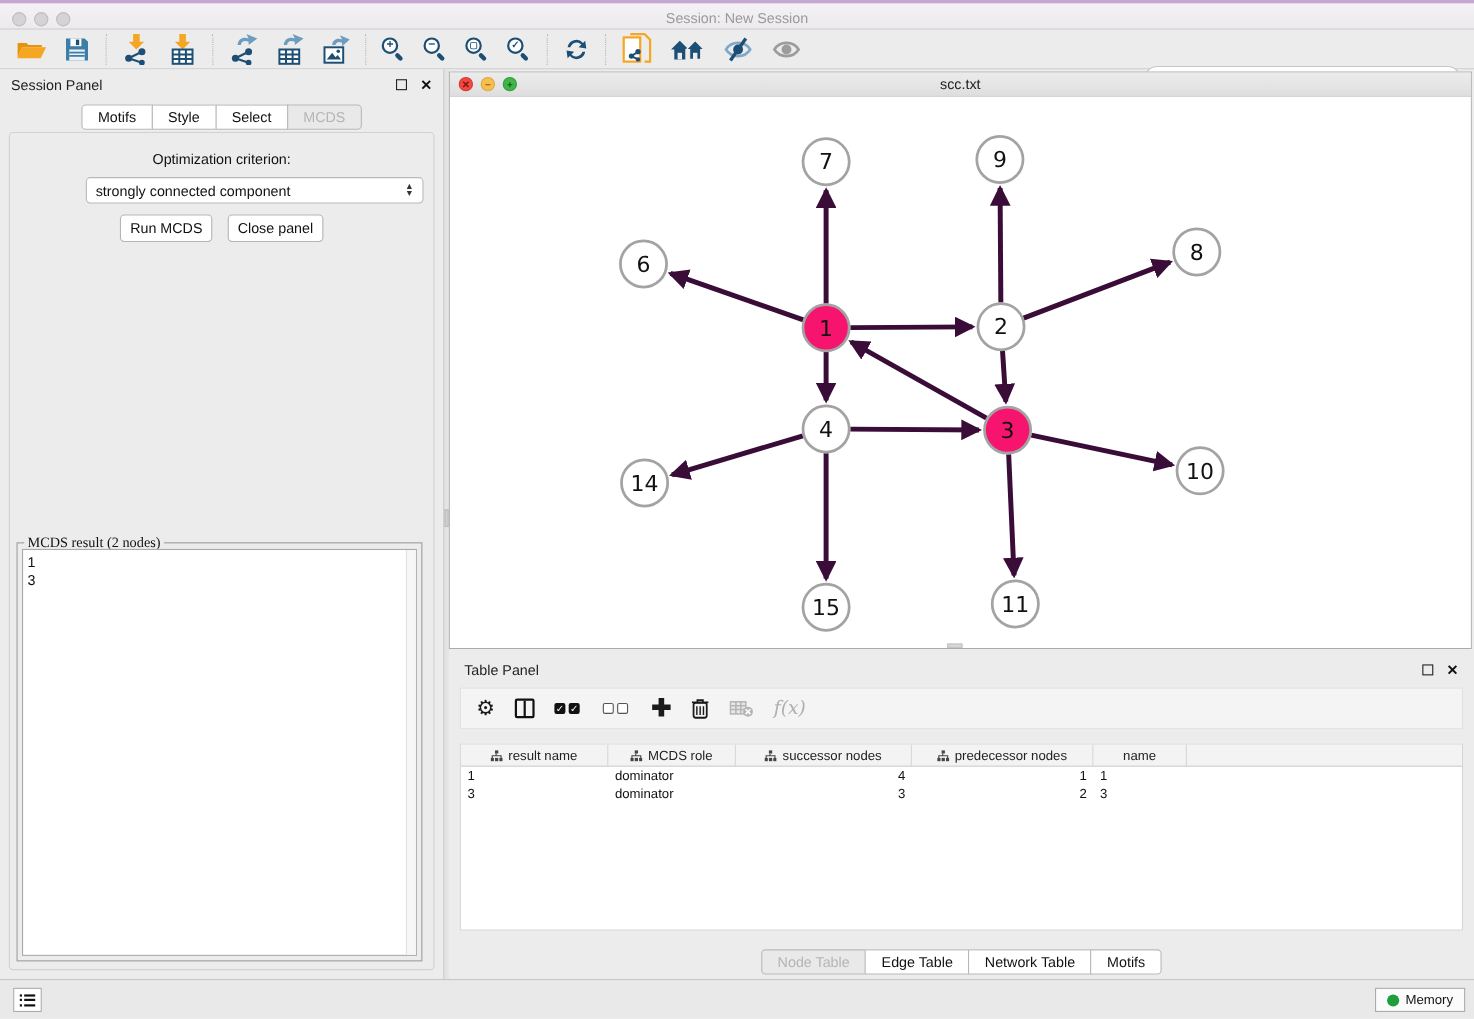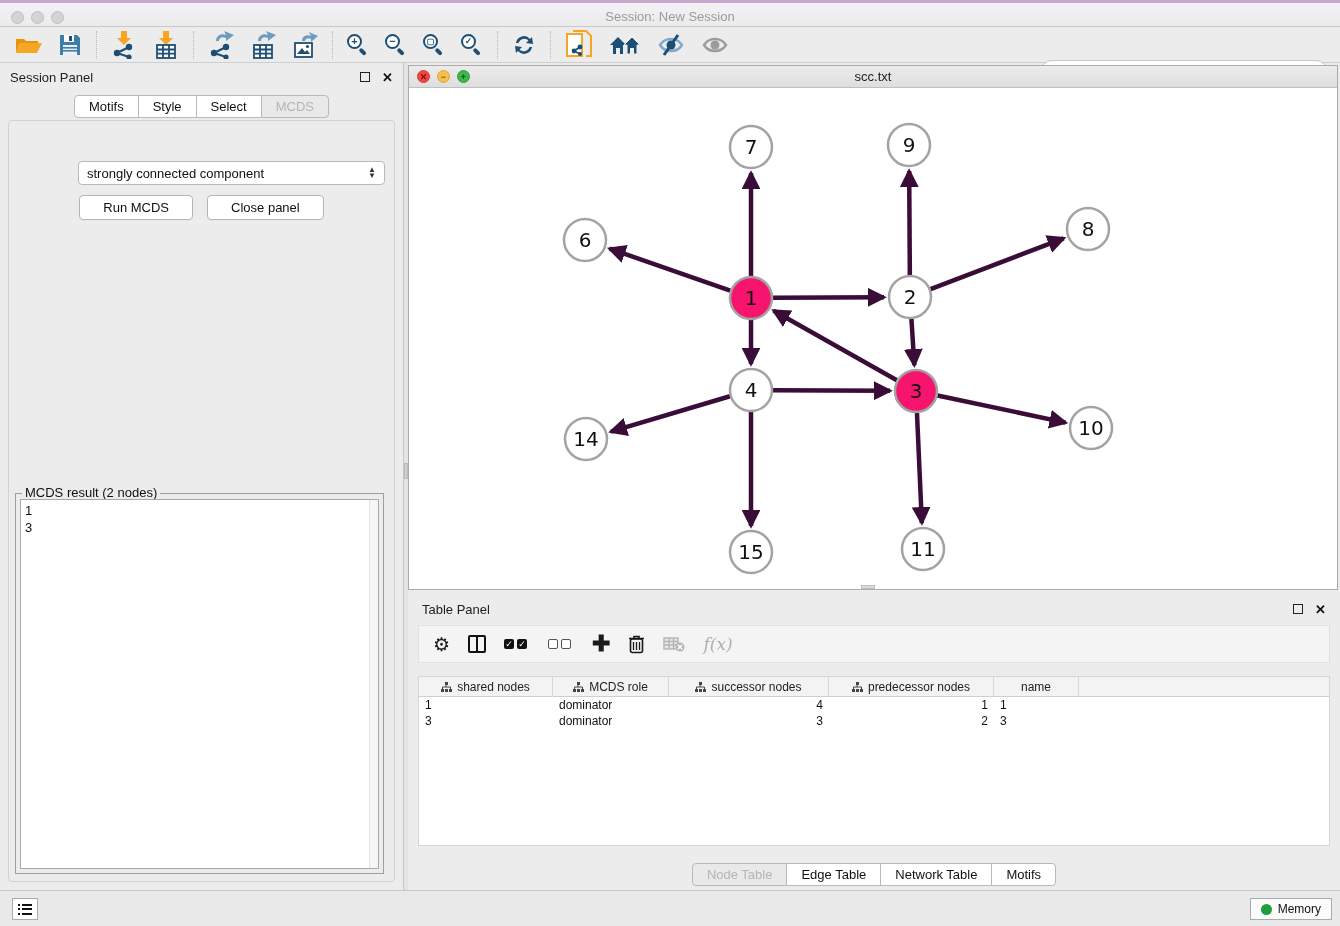--- a/index.html
+++ b/index.html
@@ -43,25 +43,25 @@
   .tab:last-child { border-radius:0 4px 4px 0; }
   .tab.disabled { background:#E9E9E9; color:#B5B5B5; }
 
   #cp-body { position:absolute; left:8px; top:57px; width:387px; height:762px; background:#ECECEC;
     border:1px solid #D2D2D2; border-radius:4px; }
   #opt-label { margin-top:16px; text-align:center; font-size:13px; color:#111; }
   #opt-select { position:absolute; left:37px; top:40px; width:307px; height:24px; background:#fff;
     border:1px solid #B9B9B9; border-radius:4px; font-size:13px; color:#111; display:flex; align-items:center; padding:0 8px;margin-left:32px; }
   #opt-select .stepper { margin-left:auto; display:flex; flex-direction:column; line-height:6px; font-size:8px; color:#333; }
   .cp-buttons { position:absolute; left:0; top:74px; width:100%; display:flex; justify-content:center; gap:14px; }
-  .push-btn { background:#fff; border:1px solid #B5B5B5; border-radius:4px; padding:4px 23px; font-size:13px; color:#111; }
+  .push-btn { background:#fff; border:1px solid #B5B5B5; border-radius:4px; padding:4px 8px; font-size:13px; color:#111; }
 
   #mcds-result { position:absolute; left:6px; top:372px; width:369px; height:381px;
     border:1px solid #9E9E9E; background:#ECECEC; }
-  #mcds-legend { position:absolute; left:6px; top:-9px; background:#ECECEC; padding:0 3px; font-size:13px; color:#111; }
+  #mcds-legend { position:absolute; left:6px; top:-9px; background:#ECECEC; padding:0 3px; font-size:13px; color:#111;font-family:Liberation Serif, serif; }
   #mcds-text { position:absolute; left:4px; top:5px; right:4px; bottom:4px; background:#fff; border:1px solid #A9A9A9;
     font-size:13px; color:#111; padding:2px 4px; line-height:17px; white-space:pre-line; }
   #mcds-scroll { position:absolute; right:5px; top:6px; width:9px; bottom:5px; background:#F6F6F6; border-left:1px solid #E2E2E2; }
 
   
   #net-window { position:absolute; left:408px; top:65px; width:930px; height:525px; background:#fff;
     border:1px solid #ABABAB; }
   #net-titlebar { height:22px; background:linear-gradient(#ECECEC,#DEDEDE); border-bottom:1px solid #BFBFBF; position:relative; }
   .tl { position:absolute; top:4px; width:13px; height:13px; border-radius:50%; font-size:9px; font-weight:bold;
     display:flex; align-items:center; justify-content:center; }
@@ -261,20 +261,21 @@
     <span class="close-x">✕</span>
   </div>
   <div class="tabstrip" style="margin-top:4px">
     <div class="tab">Motifs</div>
     <div class="tab">Style</div>
     <div class="tab">Select</div>
     <div class="tab disabled">MCDS</div>
   </div>
 
   <div id="cp-body">
+    <div id="opt-label">Optimization criterion:</div>
     <div id="opt-select">
       <span>strongly connected component</span>
       <span class="stepper">
           <span>▲</span>
           <span>▼</span>
         </span>
     </div>
     <div class="cp-buttons">
       <button class="push-btn">Run MCDS</button>
       <button class="push-btn">Close panel</button>
@@ -400,21 +401,21 @@
       <div class="th" style="width:134px">
         <svg class="tree-ic" viewBox="0 0 11 11">
             <g fill="#444">
               <rect x="4" y="0" width="3" height="3"></rect>
               <rect x="0" y="7" width="3" height="3"></rect>
               <rect x="4" y="7" width="3" height="3"></rect>
               <rect x="8" y="7" width="3" height="3"></rect>
               <path d="M5 3 V5 M1.5 7 V5 H9.5 V7" stroke="#444" fill="none" stroke-width="1"></path>
             </g>
           </svg>
-        <span>shared nodes</span>
+        <span>result name</span>
       </div>
       <div class="th" style="width:116px">
         <svg class="tree-ic" viewBox="0 0 11 11">
             <g fill="#444">
               <rect x="4" y="0" width="3" height="3"></rect>
               <rect x="0" y="7" width="3" height="3"></rect>
               <rect x="4" y="7" width="3" height="3"></rect>
               <rect x="8" y="7" width="3" height="3"></rect>
               <path d="M5 3 V5 M1.5 7 V5 H9.5 V7" stroke="#444" fill="none" stroke-width="1"></path>
             </g>

